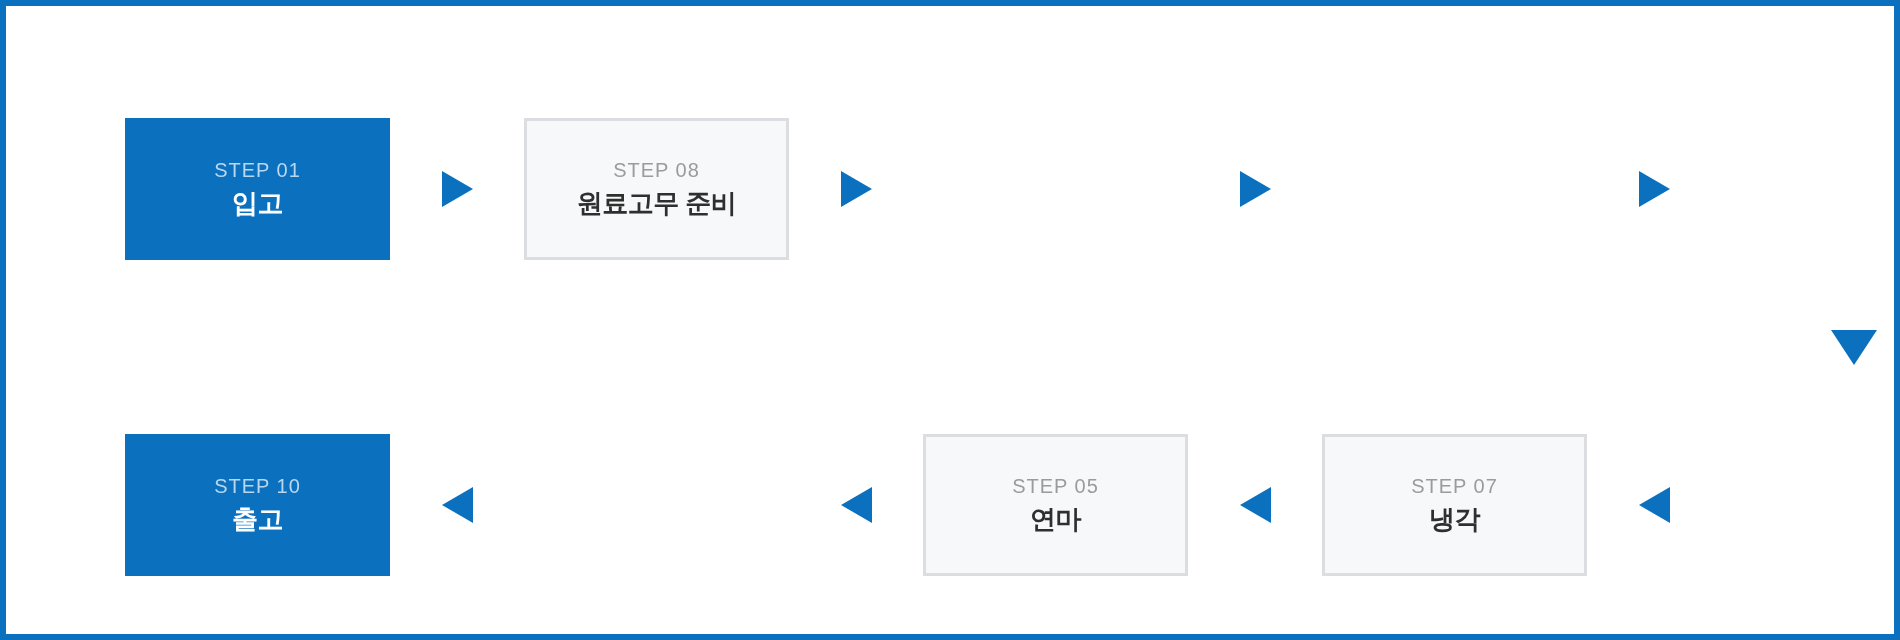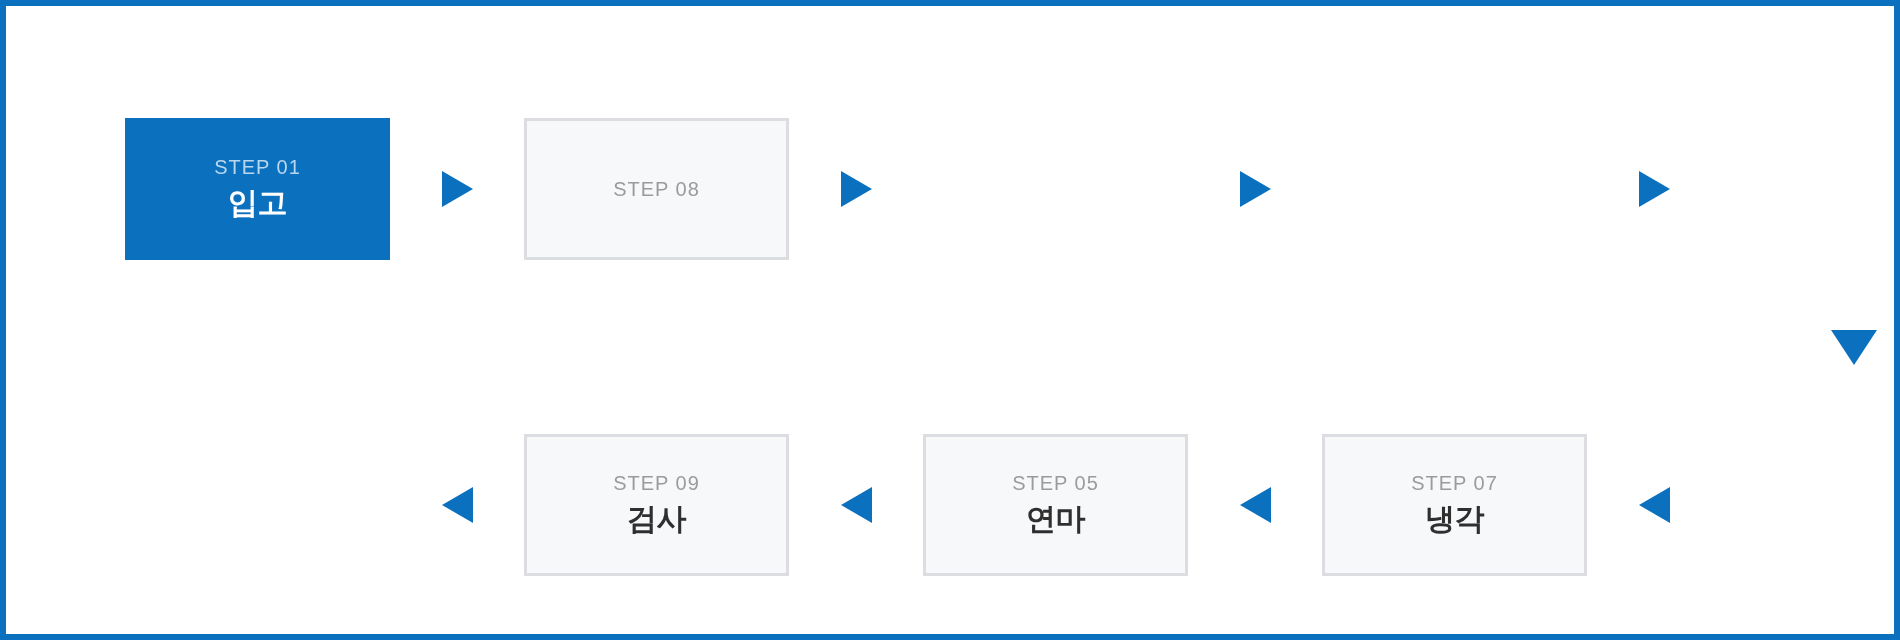--- a/index.html
+++ b/index.html
@@ -50,21 +50,21 @@
     background: var(--blue);
   }
   .step-label {
     font-size: 20px;
     color: var(--label);
     letter-spacing: 1px;
     line-height: 1;
   }
   .highlight .step-label { color: var(--hl-label); }
   .step-title {
-    font-size: 30px;
+    font-size: 26px;
     font-weight: bold;
     color: var(--title);
     letter-spacing: -0.5px;
     line-height: 1.15;
     margin-top: 9px;
   }
   .highlight .step-title { color: var(--hl-title); }
   .step-subtitle {
     font-size: 20px;
     color: var(--subtitle);
@@ -104,41 +104,42 @@
 
     <div class="box highlight" style="grid-area:1/1">
       <div class="step-label">STEP 01</div>
       <div class="step-title">입고</div>
     </div>
     <div class="acell" style="grid-area:1/2">
       <div class="arr-right"></div>
     </div>
     <div class="box" style="grid-area:1/3">
       <div class="step-label">STEP 08</div>
+      <div class="step-title">원료고무 준비</div>
     </div>
     <div class="acell" style="grid-area:1/4">
       <div class="arr-right"></div>
     </div>
     <div class="acell" style="grid-area:1/6">
       <div class="arr-right"></div>
     </div>
     <div class="acell" style="grid-area:1/8">
       <div class="arr-right"></div>
     </div>
 
     <div class="acell" style="grid-area:2/9">
       <div class="arr-down"></div>
     </div>
 
+    <div class="box highlight" style="grid-area:3/1">
+      <div class="step-label">STEP 10</div>
+      <div class="step-title">출고</div>
+    </div>
     <div class="acell" style="grid-area:3/2">
       <div class="arr-left"></div>
-    </div>
-    <div class="box" style="grid-area:3/3">
-      <div class="step-label">STEP 09</div>
-      <div class="step-title">검사</div>
     </div>
     <div class="acell" style="grid-area:3/4">
       <div class="arr-left"></div>
     </div>
     <div class="box" style="grid-area:3/5">
       <div class="step-label">STEP 05</div>
       <div class="step-title">연마</div>
     </div>
     <div class="acell" style="grid-area:3/6">
       <div class="arr-left"></div>

